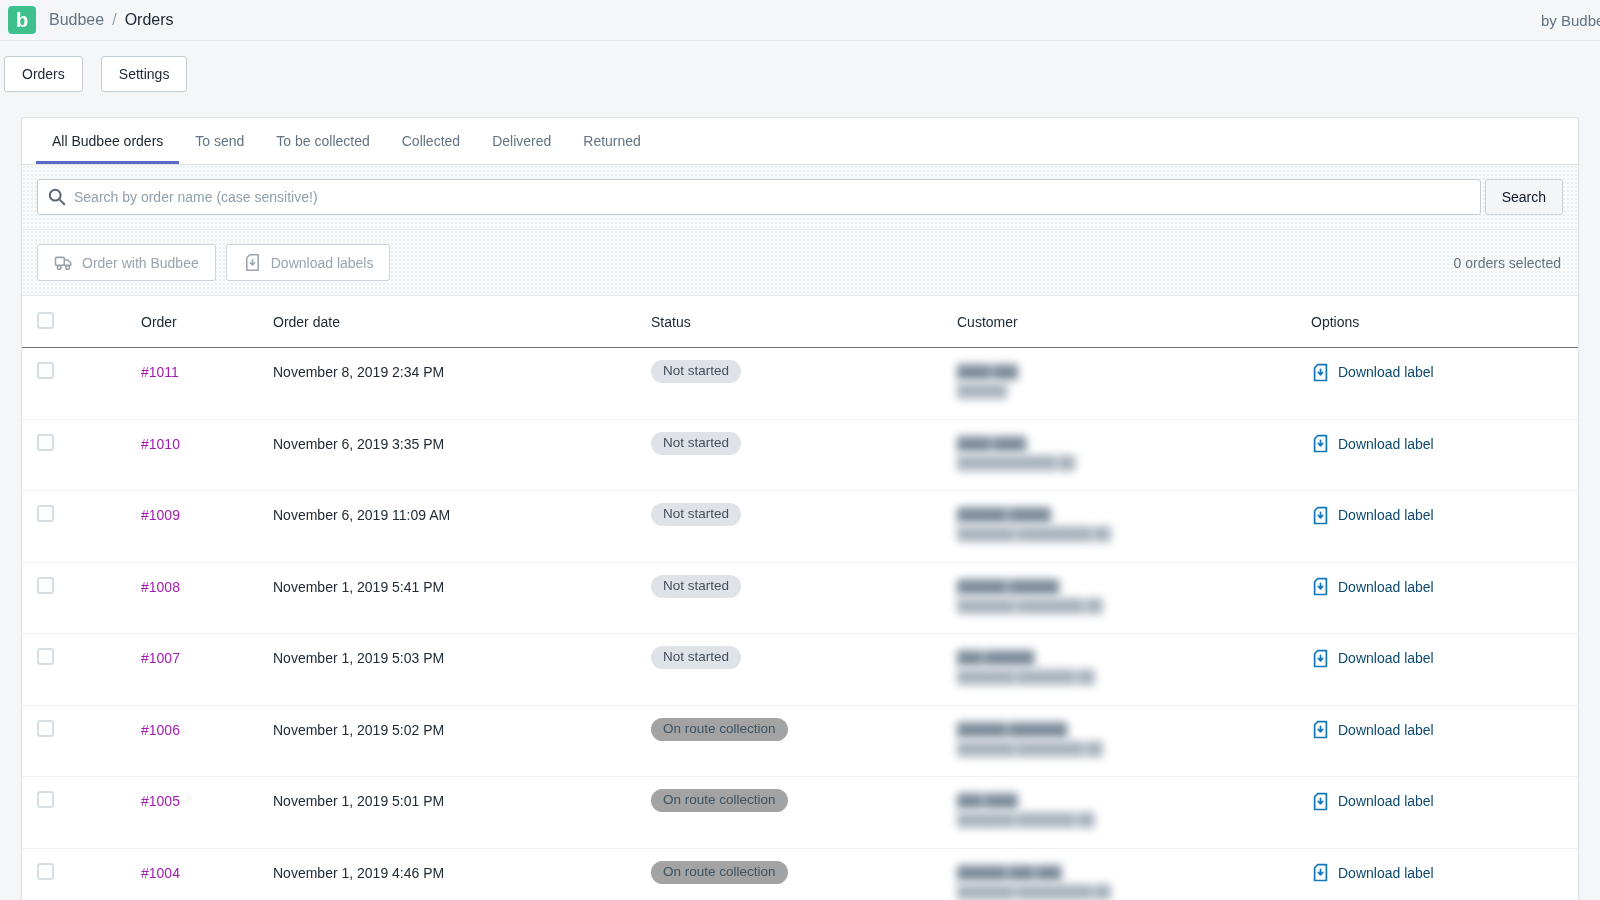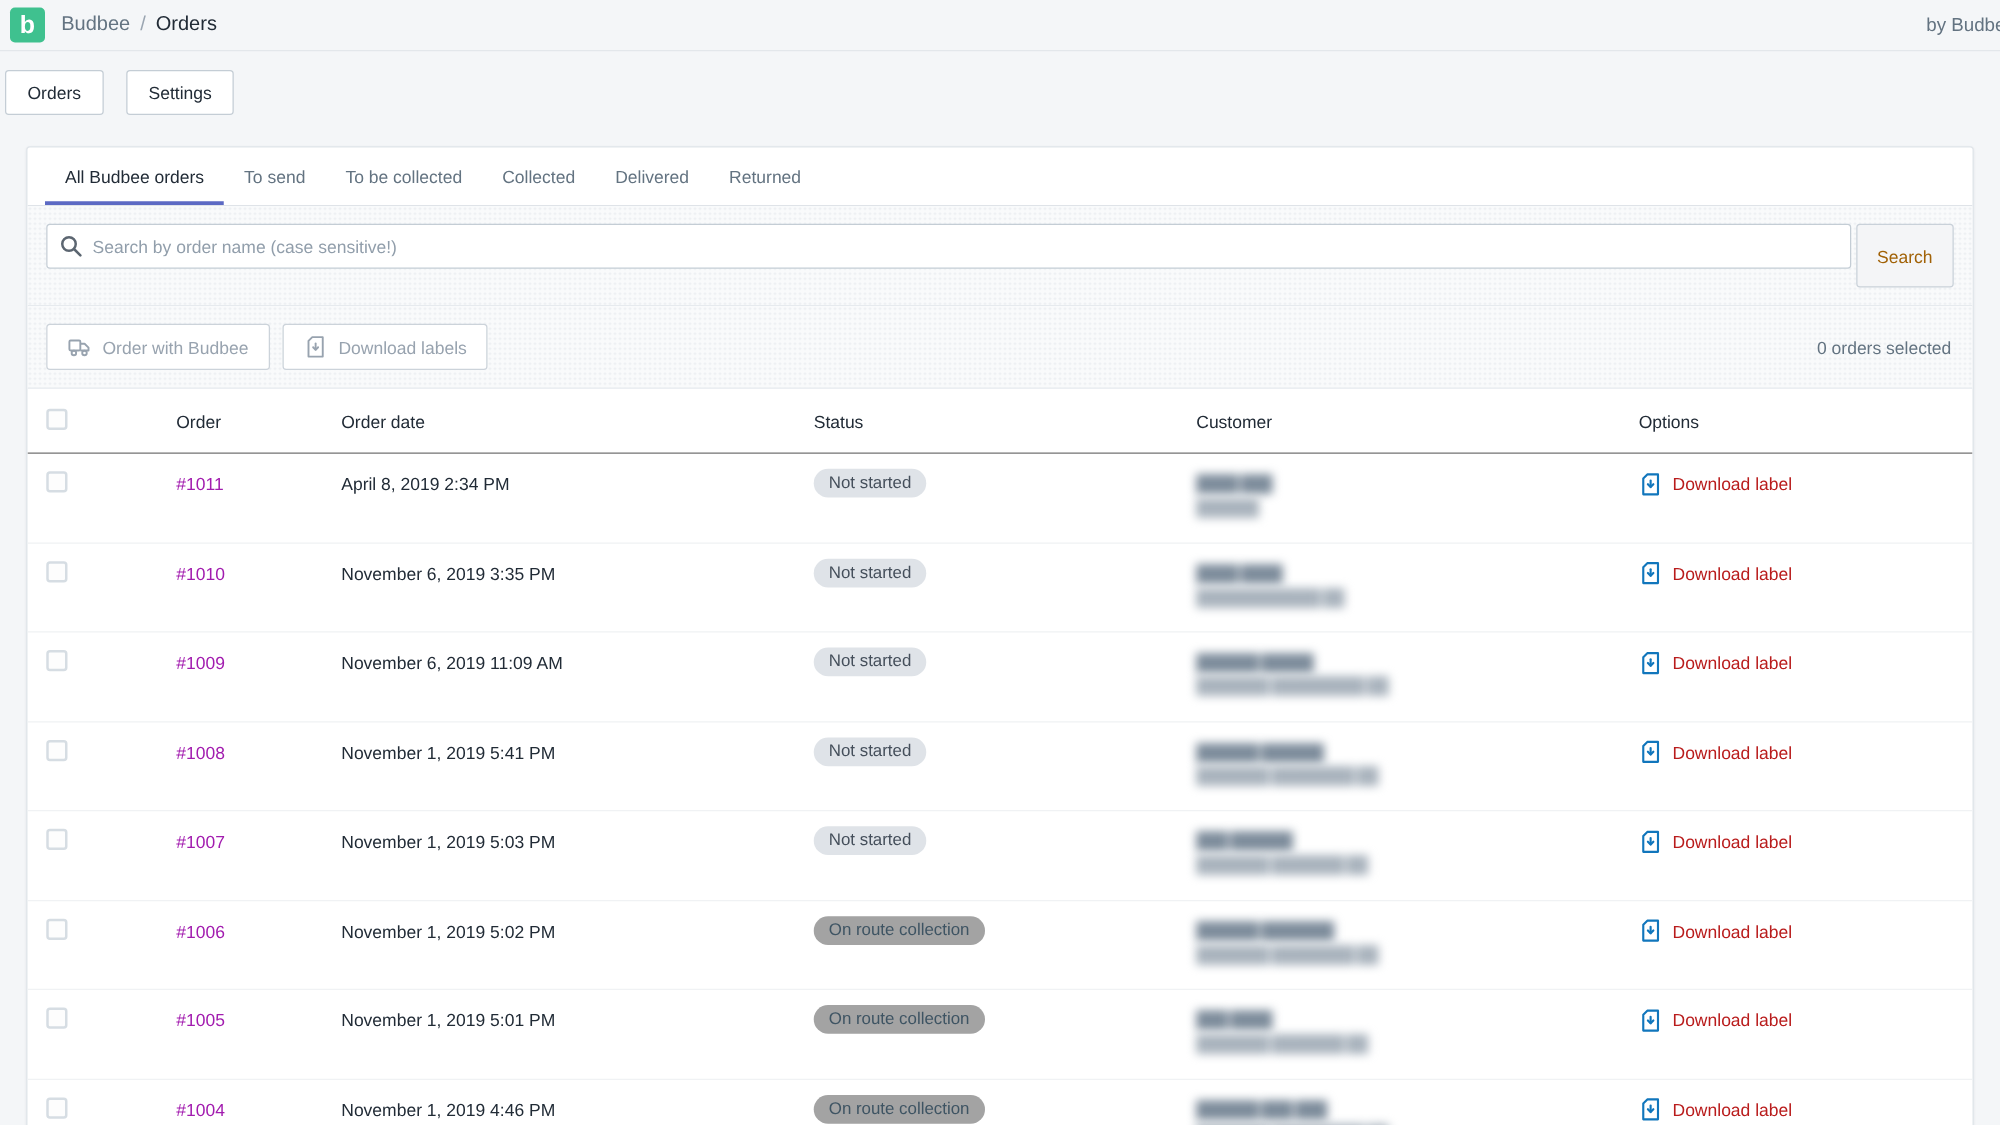--- a/index.html
+++ b/index.html
@@ -98,26 +98,26 @@
     font-size: 14px;
     font-family: inherit;
     color: #212b36;
   }
   .search-box input::placeholder { color: #919eab; }
   .search-icon {
     position: absolute; left: 10px; top: 8px;
     width: 20px; height: 20px; color: #5c6671;
   }
   .search-btn {
-    height: 51px;
+    height: 36px;
     padding: 0 16px;
     background: #f4f5f7;
     border: 1px solid #c9d1d9;
     border-radius: 3px;
-    color: #a16207;
+    color: #0f172a;
     font-size: 14px;
     font-family: inherit;
     cursor: default;
   }
 
   .section-actions { display: flex; justify-content: space-between; align-items: center; }
   .action-buttons { display: flex; gap: 10px; }
   .action-btn {
     height: 37px;
     padding: 0 16px;
@@ -173,21 +173,21 @@
   .badge.info { background: #a3a3a3; color: #3e5463; }
   .customer-name, .customer-address {
     filter: blur(4px);
     user-select: none;
     line-height: 19px;
     letter-spacing: -1px;
     font-size: 13px;
   }
   .customer-name { color: #7d8c9b; }
   .customer-address { color: #a9b3bd; }
-  .download-cell { display: flex; align-items: center; gap: 8px; color: #b91c1c; cursor: pointer; }
+  .download-cell { display: flex; align-items: center; gap: 8px; color: #0c4a6e; cursor: pointer; }
   .download-cell svg { width: 19px; height: 19px; color: #1176bc; flex: none; }
   .download-text { line-height: 20px; }
 </style>
 </head>
 <body>
 
 <div class="topbar">
   <div class="logo">b</div>
   <div class="breadcrumb">
     <span class="crumb-app">Budbee</span>
@@ -255,21 +255,21 @@
     <div>Order date</div>
     <div>Status</div>
     <div>Customer</div>
     <div>Options</div>
   </div>
 
   <div id="table-body">
   <div class="trow">
     <div><span class="checkbox"></span></div>
     <div><a class="order-link">#1011</a></div>
-    <div class="cell-date">April 8, 2019 2:34 PM</div>
+    <div class="cell-date">November 8, 2019 2:34 PM</div>
     <div><span class="badge default">Not started</span></div>
     <div>
       <div class="customer-name">████ ███</div>
       <div class="customer-address">██████</div>
     </div>
     <div class="download-cell">
       <svg viewBox="0 0 20 20" fill="none" stroke="currentColor" stroke-width="1.8" stroke-linejoin="round">
         <path d="M7.2 1.6 H16.2 V18.4 H3.8 V5 Z"></path>
         <path d="M10 6.8 v5.2" stroke-linecap="round"></path>
         <path d="M7.7 9.9 L10 12.3 L12.3 9.9" stroke-linecap="round"></path>

